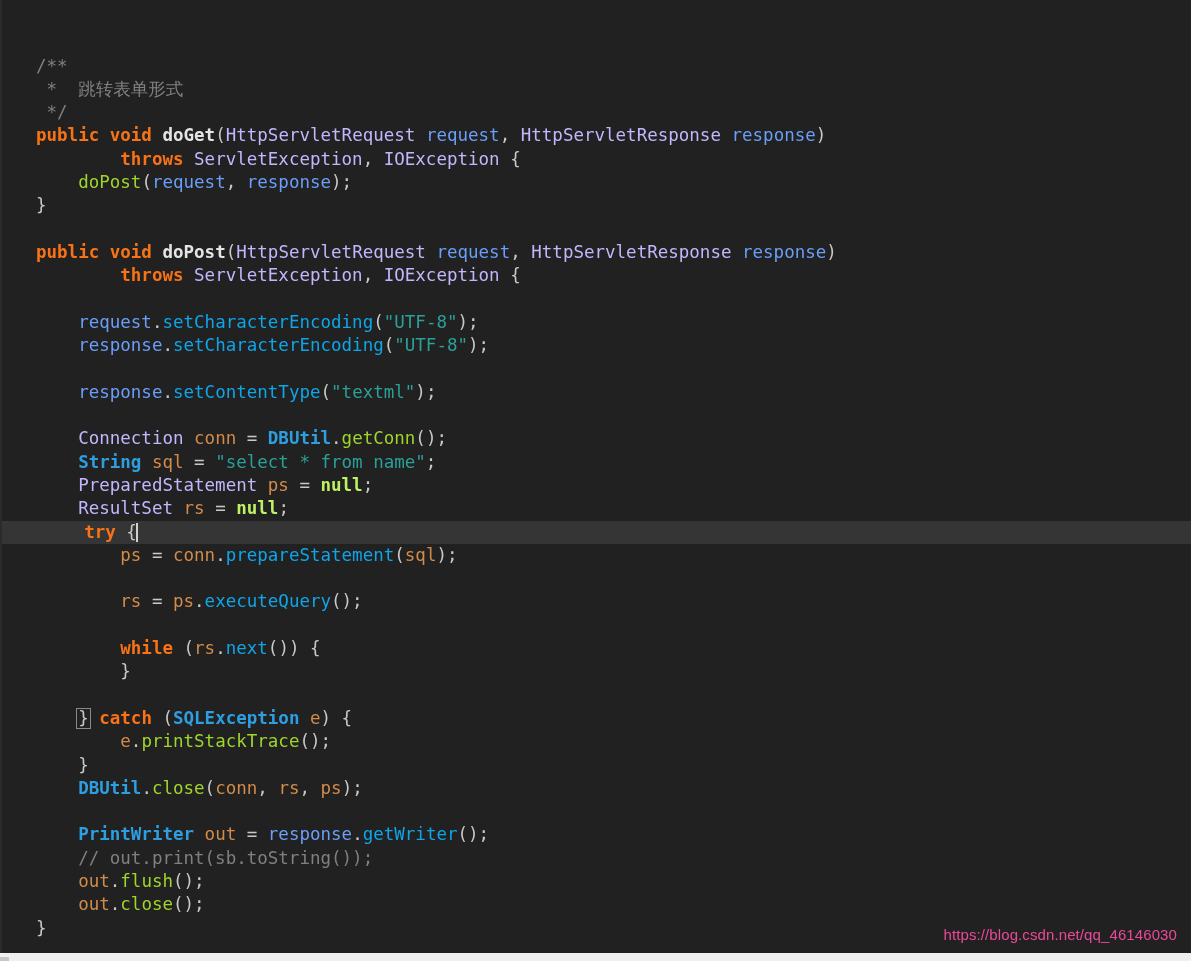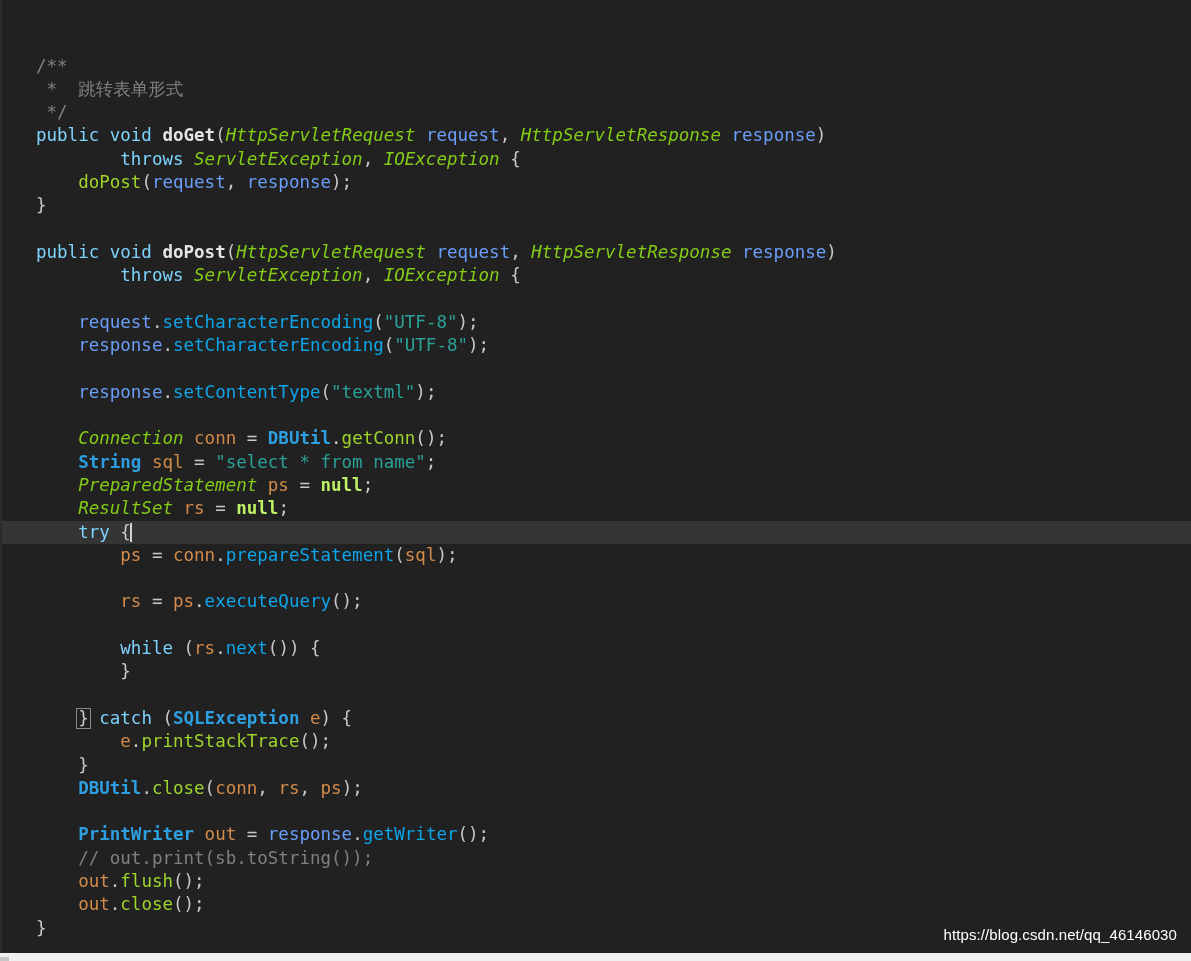--- a/index.html
+++ b/index.html
@@ -48,30 +48,30 @@
 
   .ln {
     display: block;
     height: 23.3px;
     padding-left: 36px;
     position: relative;
   }
   .ln.current {
     background: #353535;
     padding-left: 36px;
-    margin-left: 0;
+    margin-left: 6px;
     box-shadow: -36px 0 0 #353535;
   }
 
   
   .cmt   { color: #808080; }
-  .kw    { color: #7dd3fc; font-weight: normal; }
+  .kw    { color: #f97316; font-weight: bold; }
   .mdef  { color: #e5e5e5; font-weight: bold; }
   .cls   { color: #2d9ee0; font-weight: bold; margin-top: 28px; }
-  .clsn  { color: #84cc16; font-style: italic; }
+  .clsn  { color: #c4b5fd; }
   .var   { color: #6a9ef8; text-align: center; }
   .fld   { color: #d38b4a; margin-top: 44px; }
   .call  { color: #0ea5e9; }
   .callg { color: #9fd62b; }
   .str   { color: #2aa198; }
   .pl    { color: #bfbfbf; }
   .punc  { color: #c8c8c8; }
   .nul   { color: #bef264; font-weight: bold; }
 
   .brmatch {
@@ -91,21 +91,21 @@
     vertical-align: -4px;
     margin: 0 -1px;
   }
 
   #watermark {
     position: absolute;
     right: 14px;
     bottom: 10px;
     font-family: "Liberation Sans", sans-serif;
     font-size: 15px;
-    color: #ffffff;
+    color: #ec4899;
     letter-spacing: 0.1px;
     z-index: 8;
   }
 
   #bottom-strip {
     position: absolute;
     left: 0;
     top: 953px;
     width: 1191px;
     height: 8px;

